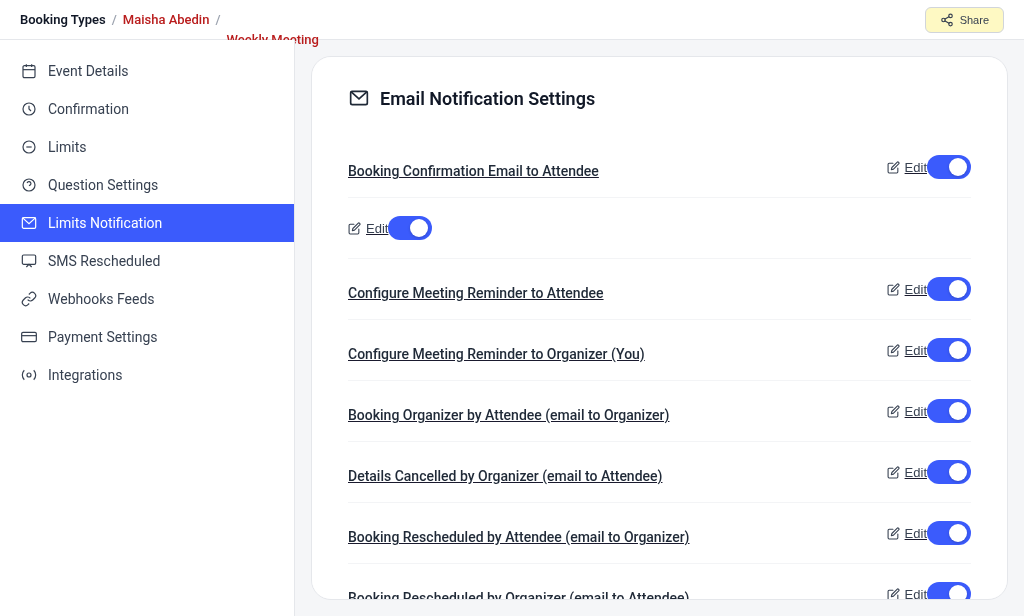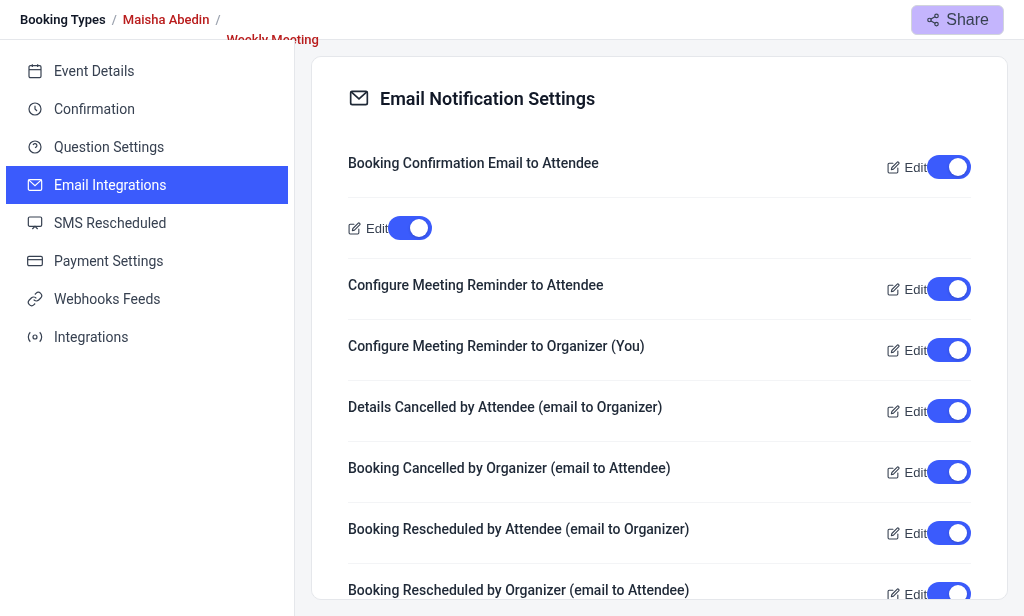--- a/index.html
+++ b/index.html
@@ -29,42 +29,42 @@
       gap: 6px;
       font-size: 13px;
       color: #6b7280;
     }
     .breadcrumb span { color: #b91c1c; font-weight: 500; }
     .breadcrumb .sep { color: #9ca3af; }
     .share-btn {
       display: flex;
       align-items: center;
       gap: 6px;
-      background: #c4b5fd;
+      background: #fef9c3;
       border: 1px solid #d1d5db;
       border-radius: 6px;
       padding: 5px 14px;
-      font-size: 16px;
+      font-size: 11px;
       font-weight: 500;
       color: #374151;
       cursor: pointer;
     }
 
     
     .layout {
       display: flex;
       height: calc(616px - 40px);
     }
 
     
     .sidebar {
       width: 295px;
       background: #fff;
       border-right: 1px solid #e5e7eb;
-      padding: 12px 6px;
+      padding: 12px 0;
       overflow-y: auto;
       flex-shrink: 0;
     }
     .sidebar-item {
       display: flex;
       align-items: center;
       gap: 10px;
       padding: 10px 20px;
       cursor: pointer;
       border-radius: 0;
@@ -84,21 +84,21 @@
       align-items: center;
       justify-content: center;
       flex-shrink: 0;
     }
 
     
     .main {
       flex: 1;
       background: #fff;
       margin: 16px;
-      border-radius: 10px;
+      border-radius: 20px;
       border: 1px solid #e5e7eb;
       overflow-y: auto;
       padding: 30px 36px;
     }
 
     .section-title {
       display: flex;
       align-items: center;
       gap: 10px;
       font-size: 18px;
@@ -110,24 +110,25 @@
       width: 22px;
       height: 22px;
       display: flex;
       align-items: center;
       justify-content: center;
     }
 
     
     .notification-row {
       display: flex;
-      align-items: flex-start;
+      align-items: flex-end;
       justify-content: space-between;
       padding: 18px 0;
       border-bottom: 1px solid #f3f4f6;
+      text-decoration: underline;
     }
     .notification-row:last-child { border-bottom: none; }
     .notification-label {
       font-size: 14px;
       color: #1f2937;
       font-weight: 500;
     }
     .row-actions {
       display: flex;
       align-items: center;
@@ -211,70 +212,79 @@
     <div class="sidebar-item">
       <span class="icon">
         <svg width="16" height="16" viewBox="0 0 24 24" fill="none" stroke="currentColor" stroke-width="1.8">
           <circle cx="12" cy="12" r="9"></circle>
             <polyline points="12 7 12 12 15 15"></polyline>
         </svg>
       </span>
       <span>Confirmation</span>
     </div>
 
+    <div class="sidebar-item">
+      <span class="icon">
+        <svg width="16" height="16" viewBox="0 0 24 24" fill="none" stroke="currentColor" stroke-width="1.8">
+          <circle cx="12" cy="12" r="9"></circle>
+            <line x1="8" y1="12" x2="16" y2="12"></line>
+        </svg>
+      </span>
+      <span>Limits</span>
+    </div>
 
     <div class="sidebar-item">
       <span class="icon">
         <svg width="16" height="16" viewBox="0 0 24 24" fill="none" stroke="currentColor" stroke-width="1.8">
           <circle cx="12" cy="12" r="9"></circle>
             <path d="M9.09 9a3 3 0 015.83 1c0 2-3 3-3 3"></path>
             <line x1="12" y1="17" x2="12.01" y2="17"></line>
         </svg>
       </span>
       <span>Question Settings</span>
     </div>
 
     <div class="sidebar-item active">
       <span class="icon">
         <svg width="16" height="16" viewBox="0 0 24 24" fill="none" stroke="currentColor" stroke-width="1.8">
           <rect x="2" y="4" width="20" height="16" rx="2"></rect>
             <polyline points="2,4 12,13 22,4"></polyline>
         </svg>
       </span>
-      <span>Email Integrations</span>
+      <span>Limits Notification</span>
     </div>
 
     <div class="sidebar-item">
       <span class="icon">
         <svg width="16" height="16" viewBox="0 0 24 24" fill="none" stroke="currentColor" stroke-width="1.8">
           <rect x="2" y="3" width="20" height="14" rx="2"></rect>
             <polyline points="8,21 12,17 16,21"></polyline>
         </svg>
       </span>
       <span>SMS Rescheduled</span>
     </div>
 
     <div class="sidebar-item">
       <span class="icon">
         <svg width="16" height="16" viewBox="0 0 24 24" fill="none" stroke="currentColor" stroke-width="1.8">
+          <path d="M10 13a5 5 0 007.54.54l3-3a5 5 0 00-7.07-7.07l-1.72 1.71"></path>
+          <path d="M14 11a5 5 0 00-7.54-.54l-3 3a5 5 0 007.07 7.07l1.71-1.71"></path>
+        </svg>
+      </span>
+      <span>Webhooks Feeds</span>
+    </div>
+
+    <div class="sidebar-item">
+      <span class="icon">
+        <svg width="16" height="16" viewBox="0 0 24 24" fill="none" stroke="currentColor" stroke-width="1.8">
           <rect x="1" y="5" width="22" height="14" rx="2"></rect>
             <line x1="1" y1="10" x2="23" y2="10"></line>
         </svg>
       </span>
       <span>Payment Settings</span>
-    </div>
-
-    <div class="sidebar-item">
-      <span class="icon">
-        <svg width="16" height="16" viewBox="0 0 24 24" fill="none" stroke="currentColor" stroke-width="1.8">
-          <path d="M10 13a5 5 0 007.54.54l3-3a5 5 0 00-7.07-7.07l-1.72 1.71"></path>
-          <path d="M14 11a5 5 0 00-7.54-.54l-3 3a5 5 0 007.07 7.07l1.71-1.71"></path>
-        </svg>
-      </span>
-      <span>Webhooks Feeds</span>
     </div>
 
     <div class="sidebar-item">
       <span class="icon">
         <svg width="16" height="16" viewBox="0 0 24 24" fill="none" stroke="currentColor" stroke-width="1.8">
           <circle cx="12" cy="12" r="3"></circle>
           <path d="M19.07 4.93a10 10 0 010 14.14M4.93 4.93a10 10 0 000 14.14"></path>
         </svg>
       </span>
       <span>Integrations</span>
@@ -350,37 +360,37 @@
         </svg>
         Edit
       </button>
       <div class="toggle">
         <div class="toggle-track" style="background:#3b5bfc"></div>
         <div class="toggle-thumb"></div>
       </div>
     </div>
   </div>
         <div class="notification-row">
-    <span class="notification-label">Details Cancelled by Attendee (email to Organizer)</span>
-    <div class="row-actions">
-      <button class="edit-btn">
-        <svg width="13" height="13" viewBox="0 0 24 24" fill="none" stroke="currentColor" stroke-width="2" stroke-linecap="round" stroke-linejoin="round">
-          <path d="M11 4H4a2 2 0 00-2 2v14a2 2 0 002 2h14a2 2 0 002-2v-7"></path>
-          <path d="M18.5 2.5a2.121 2.121 0 013 3L12 15l-4 1 1-4 9.5-9.5z"></path>
-        </svg>
-        Edit
-      </button>
-      <div class="toggle">
-        <div class="toggle-track" style="background:#3b5bfc"></div>
-        <div class="toggle-thumb"></div>
-      </div>
-    </div>
-  </div>
-        <div class="notification-row">
-    <span class="notification-label">Booking Cancelled by Organizer (email to Attendee)</span>
+    <span class="notification-label">Booking Organizer by Attendee (email to Organizer)</span>
+    <div class="row-actions">
+      <button class="edit-btn">
+        <svg width="13" height="13" viewBox="0 0 24 24" fill="none" stroke="currentColor" stroke-width="2" stroke-linecap="round" stroke-linejoin="round">
+          <path d="M11 4H4a2 2 0 00-2 2v14a2 2 0 002 2h14a2 2 0 002-2v-7"></path>
+          <path d="M18.5 2.5a2.121 2.121 0 013 3L12 15l-4 1 1-4 9.5-9.5z"></path>
+        </svg>
+        Edit
+      </button>
+      <div class="toggle">
+        <div class="toggle-track" style="background:#3b5bfc"></div>
+        <div class="toggle-thumb"></div>
+      </div>
+    </div>
+  </div>
+        <div class="notification-row">
+    <span class="notification-label">Details Cancelled by Organizer (email to Attendee)</span>
     <div class="row-actions">
       <button class="edit-btn">
         <svg width="13" height="13" viewBox="0 0 24 24" fill="none" stroke="currentColor" stroke-width="2" stroke-linecap="round" stroke-linejoin="round">
           <path d="M11 4H4a2 2 0 00-2 2v14a2 2 0 002 2h14a2 2 0 002-2v-7"></path>
           <path d="M18.5 2.5a2.121 2.121 0 013 3L12 15l-4 1 1-4 9.5-9.5z"></path>
         </svg>
         Edit
       </button>
       <div class="toggle">
         <div class="toggle-track" style="background:#3b5bfc"></div>

